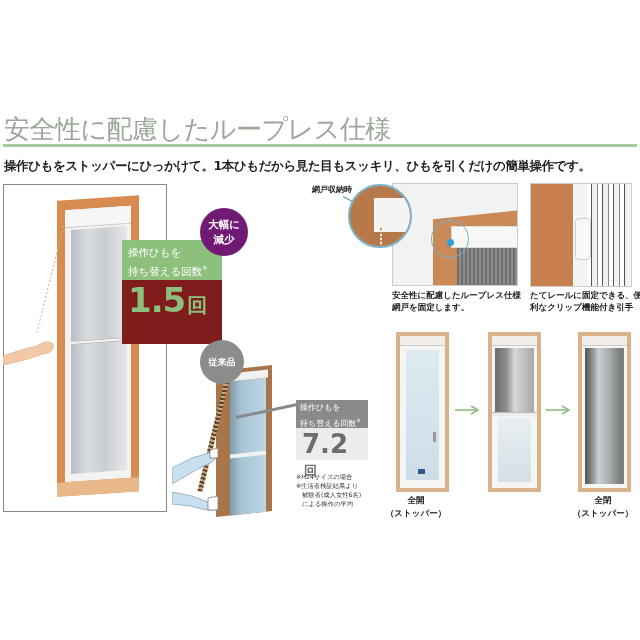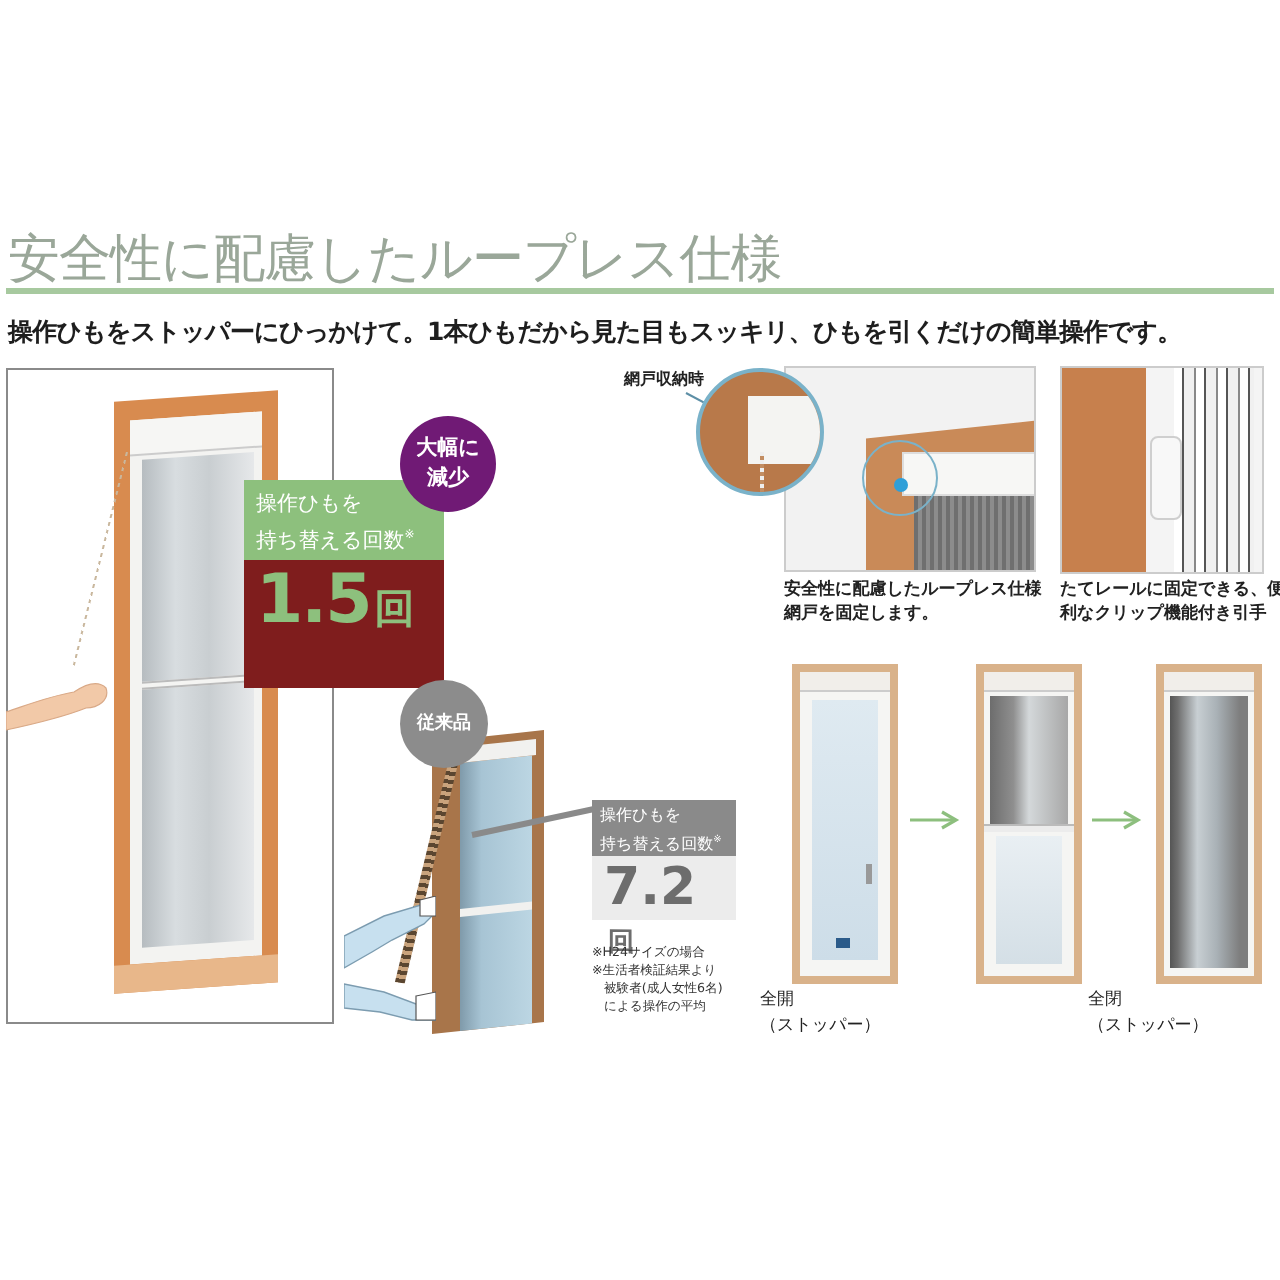--- a/index.html
+++ b/index.html
@@ -80,23 +80,23 @@
   .seq-win .screen-top { position: absolute; left: 3px; right: 3px; top: 12px; height: 64px; background: linear-gradient(90deg,#6d6d6d,#8f8f8f 30%,#d4d8da 50%,#a7a7a7 100%); }
   .seq-win .rail { position: absolute; left: 0; right: 0; top: 76px; height: 4px; background: #ececec; border-top: 1px solid #bbb; }
   .seq-win .glass-b { position: absolute; left: 6px; right: 6px; top: 82px; bottom: 6px; background: linear-gradient(180deg,#e9eff3,#d4dfe6); }
   .seq-win .screen-full { position: absolute; left: 3px; right: 3px; top: 12px; bottom: 4px; background: linear-gradient(90deg,#555 0,#6f6f6f 10%,#c8cfd3 35%,#a9b1b6 60%,#7d7d7d 90%); }
   .w1 { left: 396px; top: 332px; }
   .w2 { left: 488px; top: 332px; }
   .w3 { left: 578px; top: 332px; }
   .arrow { width: 26px; height: 10px; }
   .a1 { left: 455px; top: 405px; }
   .a2 { left: 546px; top: 405px; }
-  .seq-cap { font-size: 8.5px; line-height: 13px; color: #222; font-weight: normal; white-space: nowrap; text-align: left; }
+  .seq-cap { font-size: 8.5px; line-height: 13px; color: #222; font-weight: bold; white-space: nowrap; text-align: center; }
   .c1 { left: 380px; top: 494px; width: 72px; }
-  .c3 { left: 544px; top: 494px; width: 62px; }
+  .c3 { left: 572px; top: 494px; width: 62px; }
 </style>
 </head>
 <body>
 
 <h1 class="abs title">安全性に配慮したループレス仕様</h1>
 <div class="abs title-rule"></div>
 <p class="abs subtitle">操作ひもをストッパーにひっかけて。1本ひもだから見た目もスッキリ、ひもを引くだけの簡単操作です。</p>
 
 <div class="abs left-panel"></div>
 <div class="abs left-window win-frame">

